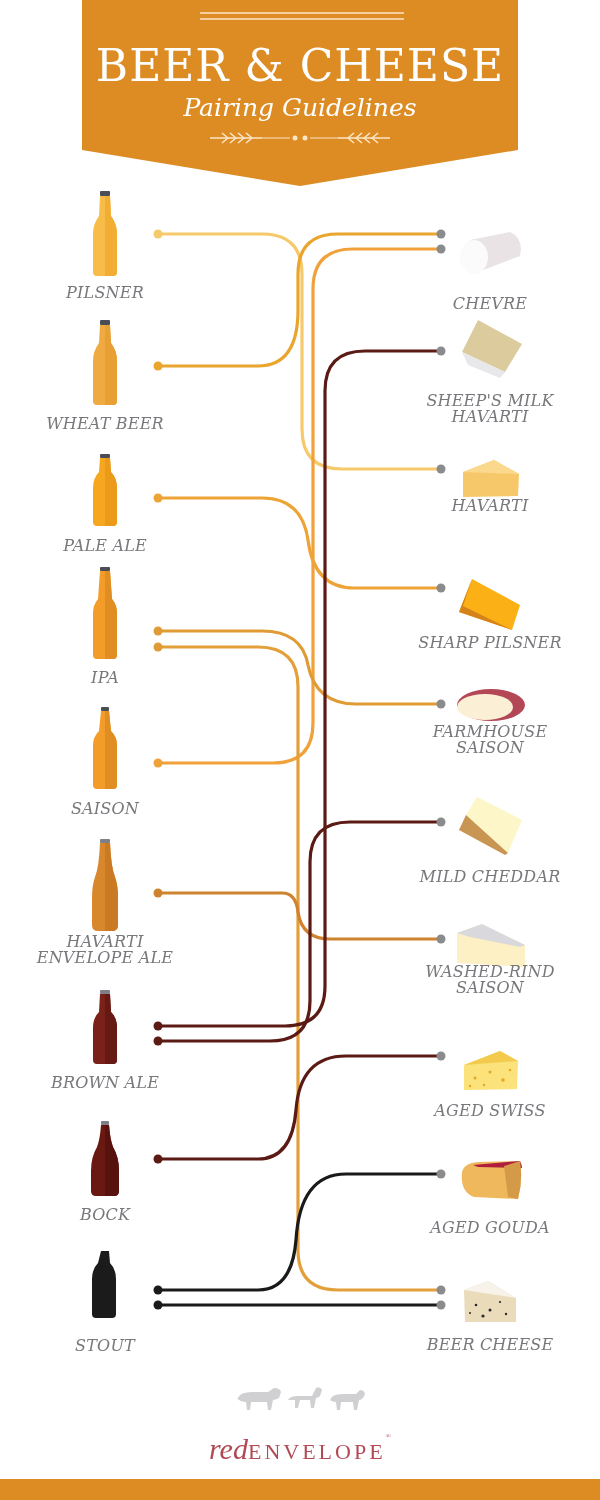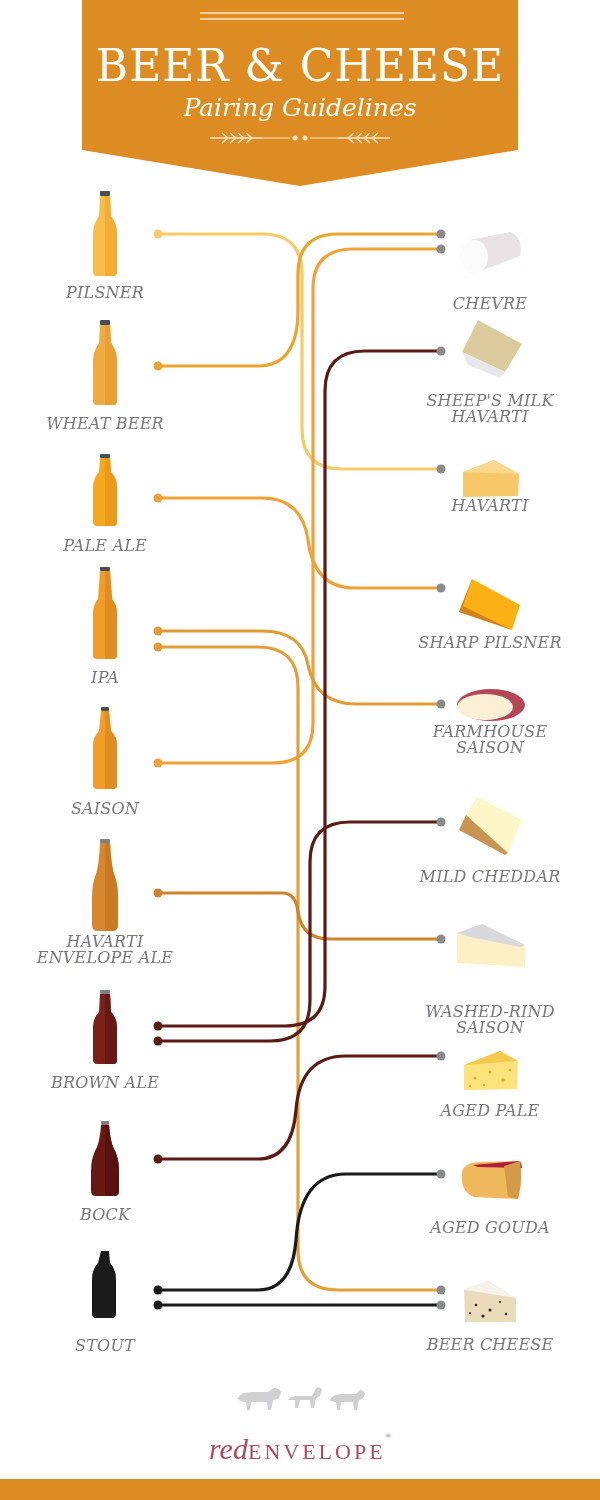--- a/index.html
+++ b/index.html
@@ -228,24 +228,24 @@
   <div>SHEEP'S MILK</div>
   <div>HAVARTI</div>
 </div>
 <div class="label cheese-label" style="top:498px">HAVARTI</div>
 <div class="label cheese-label" style="top:635px">SHARP PILSNER</div>
 <div class="label cheese-label" style="top:724px">
   <div>FARMHOUSE</div>
   <div>SAISON</div>
 </div>
 <div class="label cheese-label" style="top:869px">MILD CHEDDAR</div>
-<div class="label cheese-label" style="top:1004px">
+<div class="label cheese-label" style="top:964px">
   <div>WASHED-RIND</div>
   <div>SAISON</div>
 </div>
-<div class="label cheese-label" style="top:1103px">AGED PALE</div>
+<div class="label cheese-label" style="top:1103px">AGED SWISS</div>
 <div class="label cheese-label" style="top:1220px">AGED GOUDA</div>
 <div class="label cheese-label" style="top:1337px">BEER CHEESE</div>
 
 <div class="logo">
   <span class="red">red</span><span class="env">ENVELOPE</span><sup>®</sup>
 </div>
 <div class="footer-bar"></div>
 
 </body></html>

